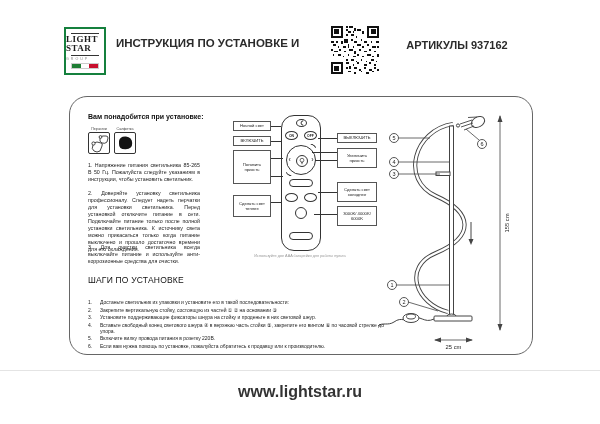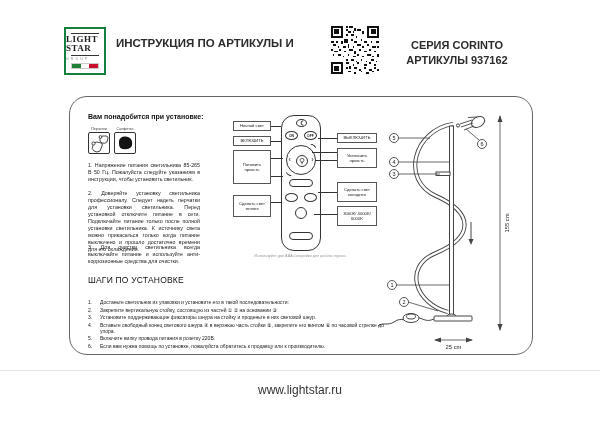--- a/index.html
+++ b/index.html
@@ -61,41 +61,41 @@
   .rc-caption{left:233px;top:254px;width:134px;text-align:center;font-size:3.8px;color:#999;}
 
   
   .steps-h{left:88px;top:275px;font-size:8.5px;font-weight:normal;color:#111;letter-spacing:.2px;}
   ol.steps{left:88px;top:299px;width:300px;margin:0;padding:0;list-style:none;counter-reset:s;}
   ol.steps li{display:flex;font-size:5px;line-height:1.2;margin-bottom:1.6px;color:#1c1c1c;}
   ol.steps li::before{counter-increment:s;content:counter(s) ".";flex:0 0 12px;}
 
   
   .divider{left:0;top:370px;width:600px;height:1px;background:#e4e4e4;}
-  .footer-url{left:0;top:383px;width:600px;text-align:center;font-size:12px;
-              font-weight:normal;color:#333;}
+  .footer-url{left:0;top:383px;width:600px;text-align:center;font-size:16px;
+              font-weight:bold;color:#333;}
 </style>
 </head>
 <body>
 
 <div class="abs logo">
   <div class="logo-rule" style="margin-top:4px;"></div>
   <div class="logo-word">LIGHT</div>
   <div class="logo-word">STAR</div>
   <div class="logo-rule"></div>
   <div class="logo-group">GROUP</div>
   <div class="logo-flag">
     <div style="background:#1e7e34;"></div>
       <div style="background:#fff;"></div>
       <div style="background:#c8102e;"></div>
   </div>
 </div>
 
 <div class="abs title">
-  <div>ИНСТРУКЦИЯ ПО АРТИКУЛЫ И</div>
+  <div>ИНСТРУКЦИЯ ПО УСТАНОВКЕ И</div>
 </div>
 
 <svg class="abs qr" viewBox="0 0 29 29" shape-rendering="crispEdges">
   <g fill="#111">
     <path d="M0 0h7v7h-7z M1 1h5v5h-5z M2 2h3v3h-3z" fill-rule="evenodd"></path>
     <path d="M22 0h7v7h-7z M23 1h5v5h-5z M24 2h3v3h-3z" fill-rule="evenodd"></path>
     <path d="M0 22h7v7h-7z M1 23h5v5h-5z M2 24h3v3h-3z" fill-rule="evenodd"></path>
     <rect x="9" y="0" width="1" height="1"></rect>
       <rect x="11" y="0" width="2" height="1"></rect>
       <rect x="14" y="1" width="1" height="2"></rect>
@@ -170,21 +170,20 @@
       <rect x="28" y="26" width="1" height="1"></rect>
     <rect x="10" y="27" width="2" height="1"></rect>
       <rect x="14" y="28" width="1" height="1"></rect>
       <rect x="18" y="27" width="1" height="1"></rect>
     <rect x="21" y="28" width="2" height="1"></rect>
       <rect x="25" y="27" width="1" height="1"></rect>
   </g>
 </svg>
 
 <div class="abs series">
-  <div>СЕРИЯ CORINTO</div>
   <div>АРТИКУЛЫ 937162</div>
 </div>
 
 <div class="abs panel"></div>
 
 <div class="abs needs-h">Вам понадобится при установке:</div>
 
 <div class="abs tool-label" style="left:88px;top:127px;">Перчатки</div>
 <div class="abs tool-box" style="left:88px;top:132px;">
   <svg width="20" height="20" viewBox="0 0 20 20">

